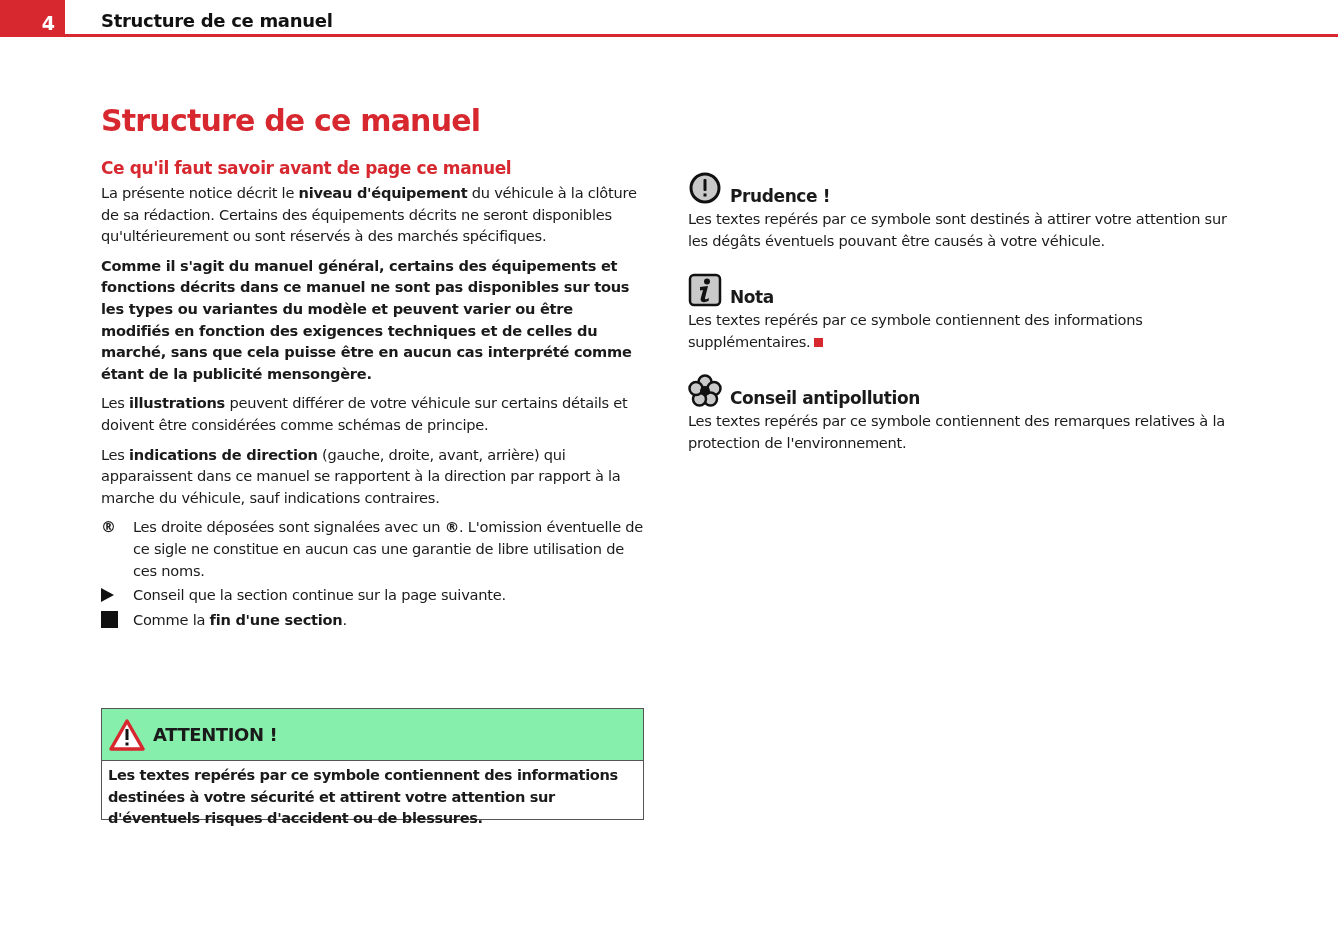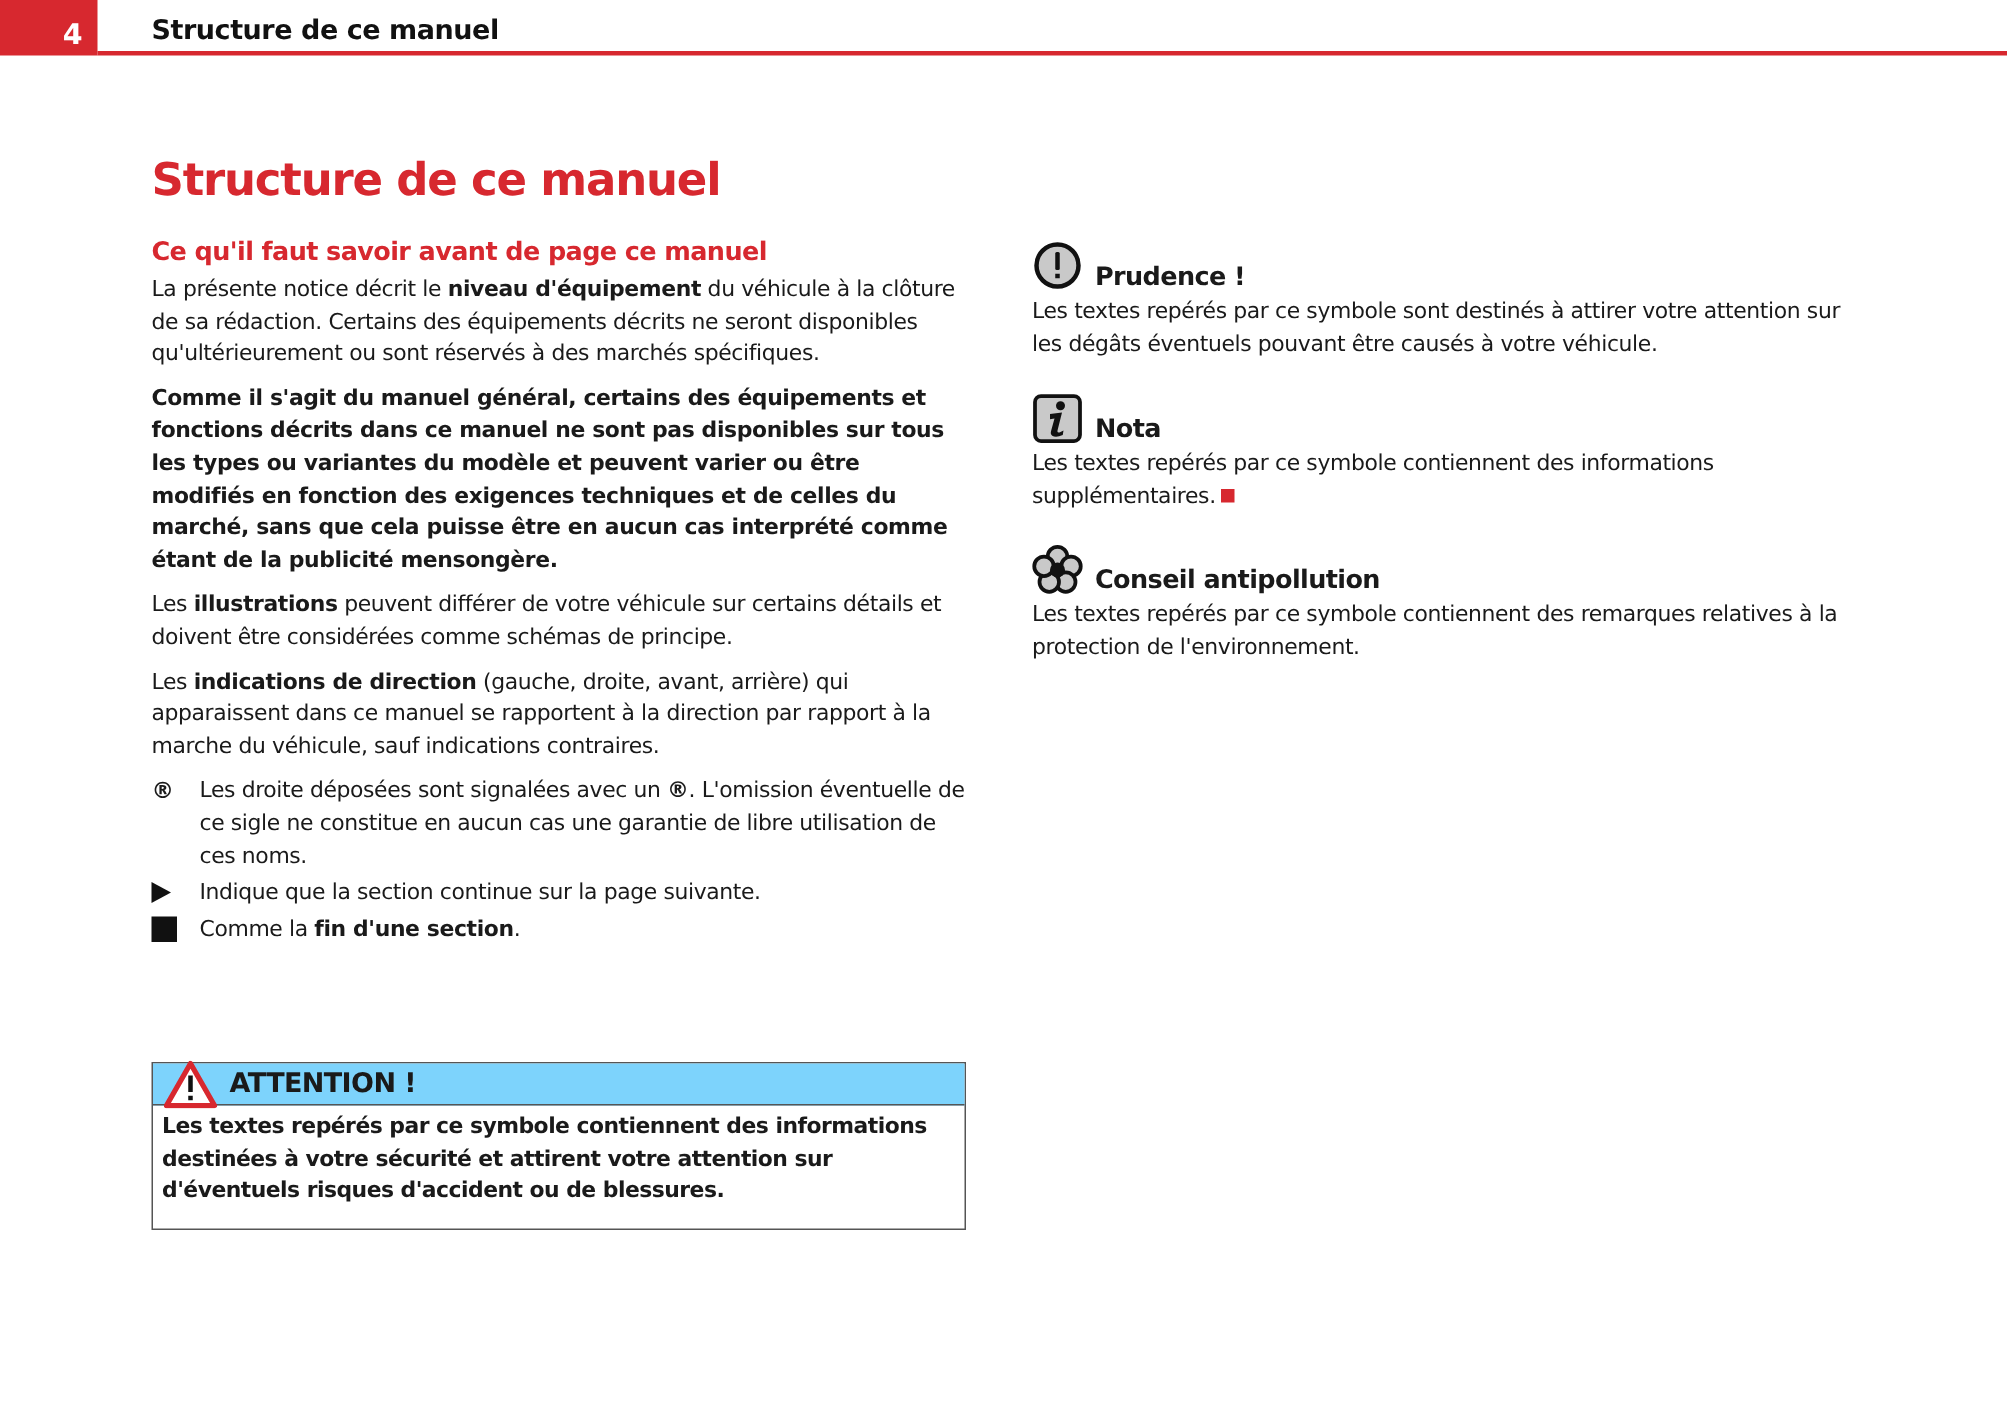--- a/index.html
+++ b/index.html
@@ -19,41 +19,41 @@
   }
   .header-title {
     position: absolute; left: 101px; top: 10px; font-size: 18px; font-weight: bold;
     color: #111; letter-spacing: -0.3px;
   }
   .main-title {
     position: absolute; left: 101px; top: 103px; font-size: 30px; font-weight: bold;
     color: #d7282f; letter-spacing: -0.8px;
   }
   .col-left { position: absolute; left: 101px; top: 158px; width: 545px; }
-  .col-right { position: absolute; left: 688px; top: 161px; width: 545px; }
+  .col-right { position: absolute; left: 688px; top: 172px; width: 545px; }
   .section-heading {
     font-size: 17px; font-weight: bold; color: #d7282f; margin: 0 0 4px 0;
     letter-spacing: -0.4px;
   }
   p {
     margin: 0 0 8px 0; font-size: 14.6px; line-height: 21.6px; letter-spacing: -0.25px;
   }
   p.bold-para { font-weight: bold; }
   b { font-weight: bold; text-align: center; }
   .legend-row { display: flex; font-size: 14.6px; line-height: 21.6px; letter-spacing: -0.25px; margin-bottom: 3px; }
   .legend-sym { width: 32px; flex: 0 0 32px; display: flex; align-items: flex-start; padding-top: 2px; }
   .sym-reg { font-weight: bold; font-size: 15px; line-height: 18px; }
   .sym-tri { width: 0; height: 0; border-top: 7px solid transparent; border-bottom: 7px solid transparent; border-left: 13px solid #111; margin-top: 2px; }
   .sym-sq { width: 17px; height: 17px; background: #111; margin-top: 0px; }
   .attention-box {
     position: absolute; left: 101px; top: 708px; width: 543px; height: 112px;
     border: 1px solid #555; box-sizing: border-box;
   }
   .attention-head {
-    height: 28px; background: #7dd3fc; border-bottom: 1px solid #555;
+    height: 52px; background: #86efac; border-bottom: 1px solid #555;
     display: flex; align-items: center; padding-left: 7px; box-sizing: border-box; text-align: right;
   }
   .attention-title { font-weight: bold; font-size: 18px; margin-left: 8px; letter-spacing: -0.4px; }
   .attention-body {
     padding: 3px 6px; font-weight: bold; font-size: 14.6px; line-height: 21.6px; letter-spacing: -0.35px;
   }
   .note-block { margin-bottom: 20px; }
   .note-head { display: flex; align-items: flex-end; margin-bottom: 2px; }
   .note-icon { width: 34px; height: 34px; margin-right: 8px; }
   .note-title { font-weight: bold; font-size: 17px; letter-spacing: -0.4px; line-height: 20px; }
@@ -85,21 +85,21 @@
   <div class="legend-row">
     <div class="legend-sym">
         <span class="sym-reg">®</span>
       </div>
     <div><span>Les droite déposées sont signalées avec un </span><b>®</b><span>. L'omission éventuelle de ce sigle ne constitue en aucun cas une garantie de libre utilisation de ces noms.</span></div>
   </div>
   <div class="legend-row">
     <div class="legend-sym">
         <span class="sym-tri"></span>
       </div>
-    <div>Indique que la section continue sur la page suivante.</div>
+    <div>Conseil que la section continue sur la page suivante.</div>
   </div>
   <div class="legend-row">
     <div class="legend-sym">
         <span class="sym-sq"></span>
       </div>
     <div><span>Comme la </span><b>fin d'une section</b><span>.</span></div>
   </div>
 </div>
 
 <div class="attention-box">

